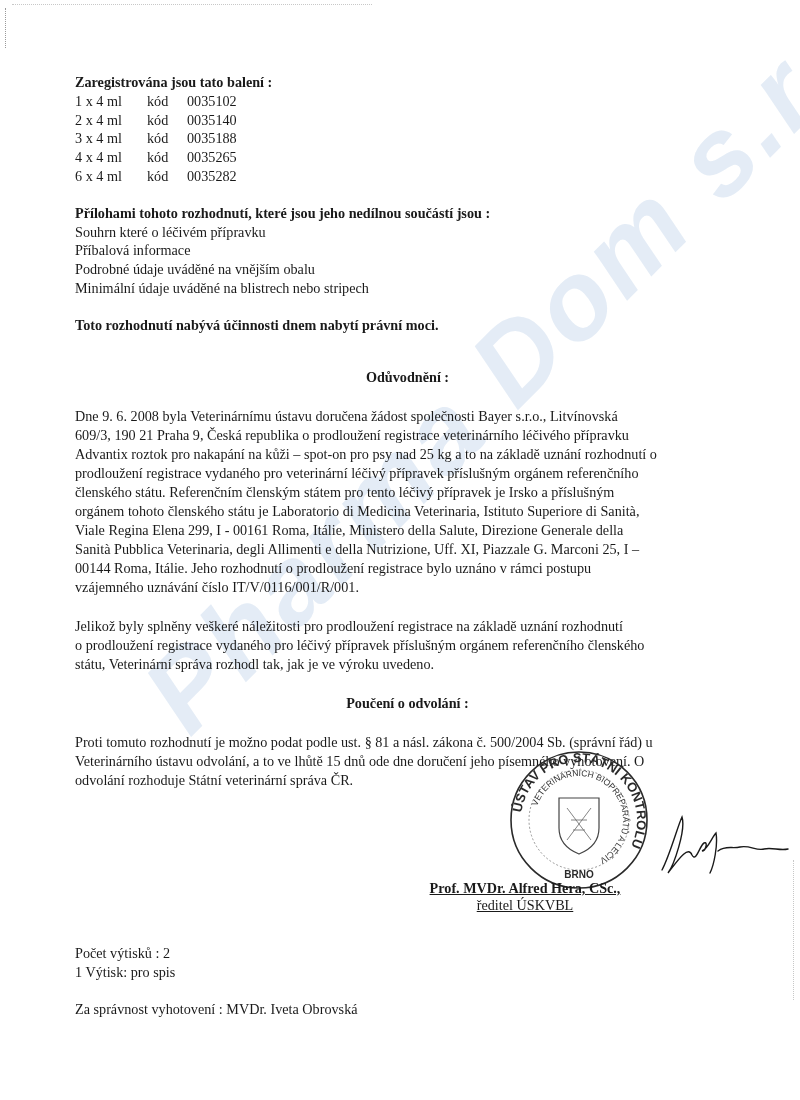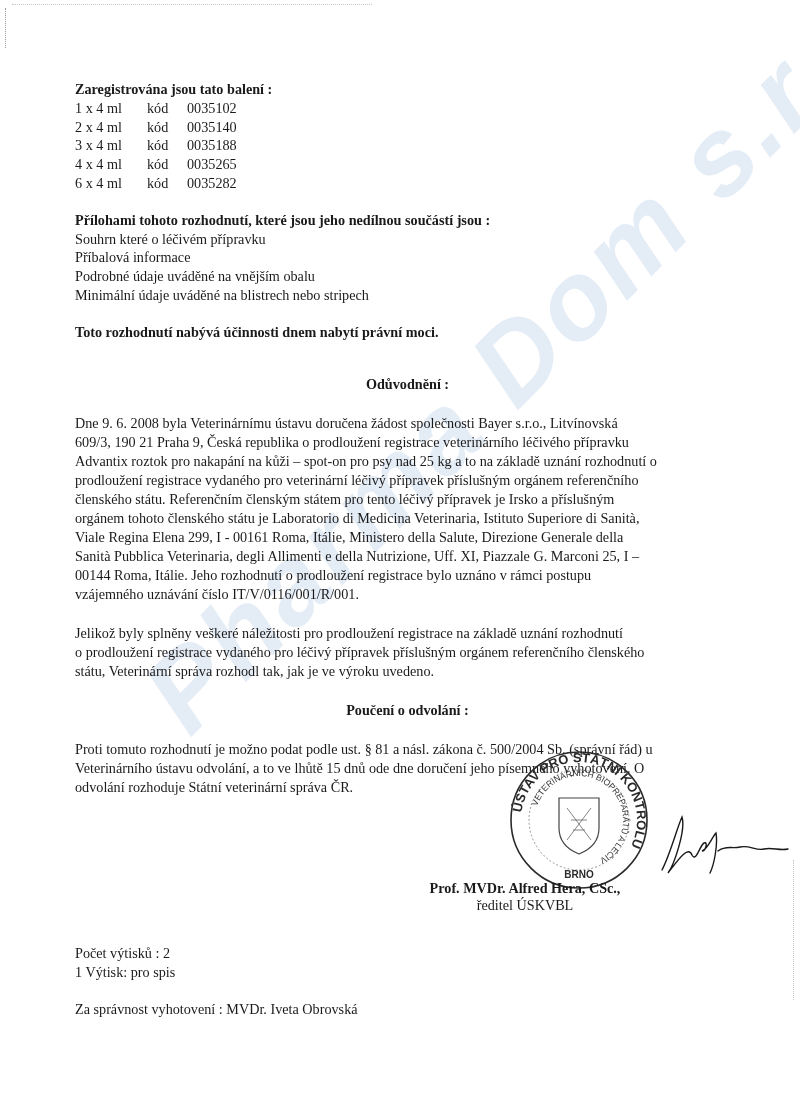--- a/index.html
+++ b/index.html
@@ -6,32 +6,32 @@
   body { width: 800px; height: 1100px; position: relative; overflow: hidden;
          font-family: "Liberation Serif", serif; color: #1a1a1a; font-size: 14.2px; }
   .page { position: absolute; left: 0; top: 0; width: 800px; height: 1100px; }
   .edge-top { position: absolute; left: 12px; top: 4px; width: 360px; border-top: 1px dotted #c8c8c8; }
   .edge-left { position: absolute; left: 5px; top: 8px; height: 40px; border-left: 1px dotted #9a9a9a; }
   .edge-right { position: absolute; right: 6px; top: 860px; height: 140px; border-left: 1px dotted #c8c8c8; }
   .watermark { position: absolute; left: 60px; top: 400px; width: 700px; text-align: center;
                transform: rotate(-45deg); transform-origin: 50% 50%;
                font-family: "Liberation Sans", sans-serif; font-weight: bold; font-style: italic;
                font-size: 110px; color: #dbe6f3; opacity: 0.75; letter-spacing: 4px; white-space: nowrap; }
-  .content { position: absolute; left: 75px; top: 80px; width: 665px; }
+  .content { position: absolute; left: 75px; top: 73px; width: 665px; }
   .line { line-height: 18.8px; white-space: nowrap; }
   .bold { font-weight: bold; }
   .gap-s { height: 18px; }
   .gap-m { height: 20px; }
   .heading { text-align: center; font-weight: bold; line-height: 19px; }
   .para { text-align: justify; line-height: 19px; }
   .para span { display: block; }
   .pkg-row span { display: inline-block; }
   .pkg-qty { width: 72px; }
   .pkg-label { width: 40px; }
-  .sigblock { position: absolute; left: 400px; top: 880px; width: 250px; text-align: center; line-height: 17px; }
+  .sigblock { position: absolute; left: 400px; top: 880px; width: 250px; text-align: center; line-height: 17px; text-decoration: underline; }
   .stamp { position: absolute; left: 509px; top: 750px; width: 140px; height: 140px; }
   .signature { position: absolute; left: 660px; top: 815px; width: 130px; height: 60px; }
   .footer { position: absolute; left: 75px; top: 944px; width: 400px; }
 </style>
 </head>
 <body>
 
 <div class="page">
   <div class="edge-top"></div>
   <div class="edge-left"></div>

